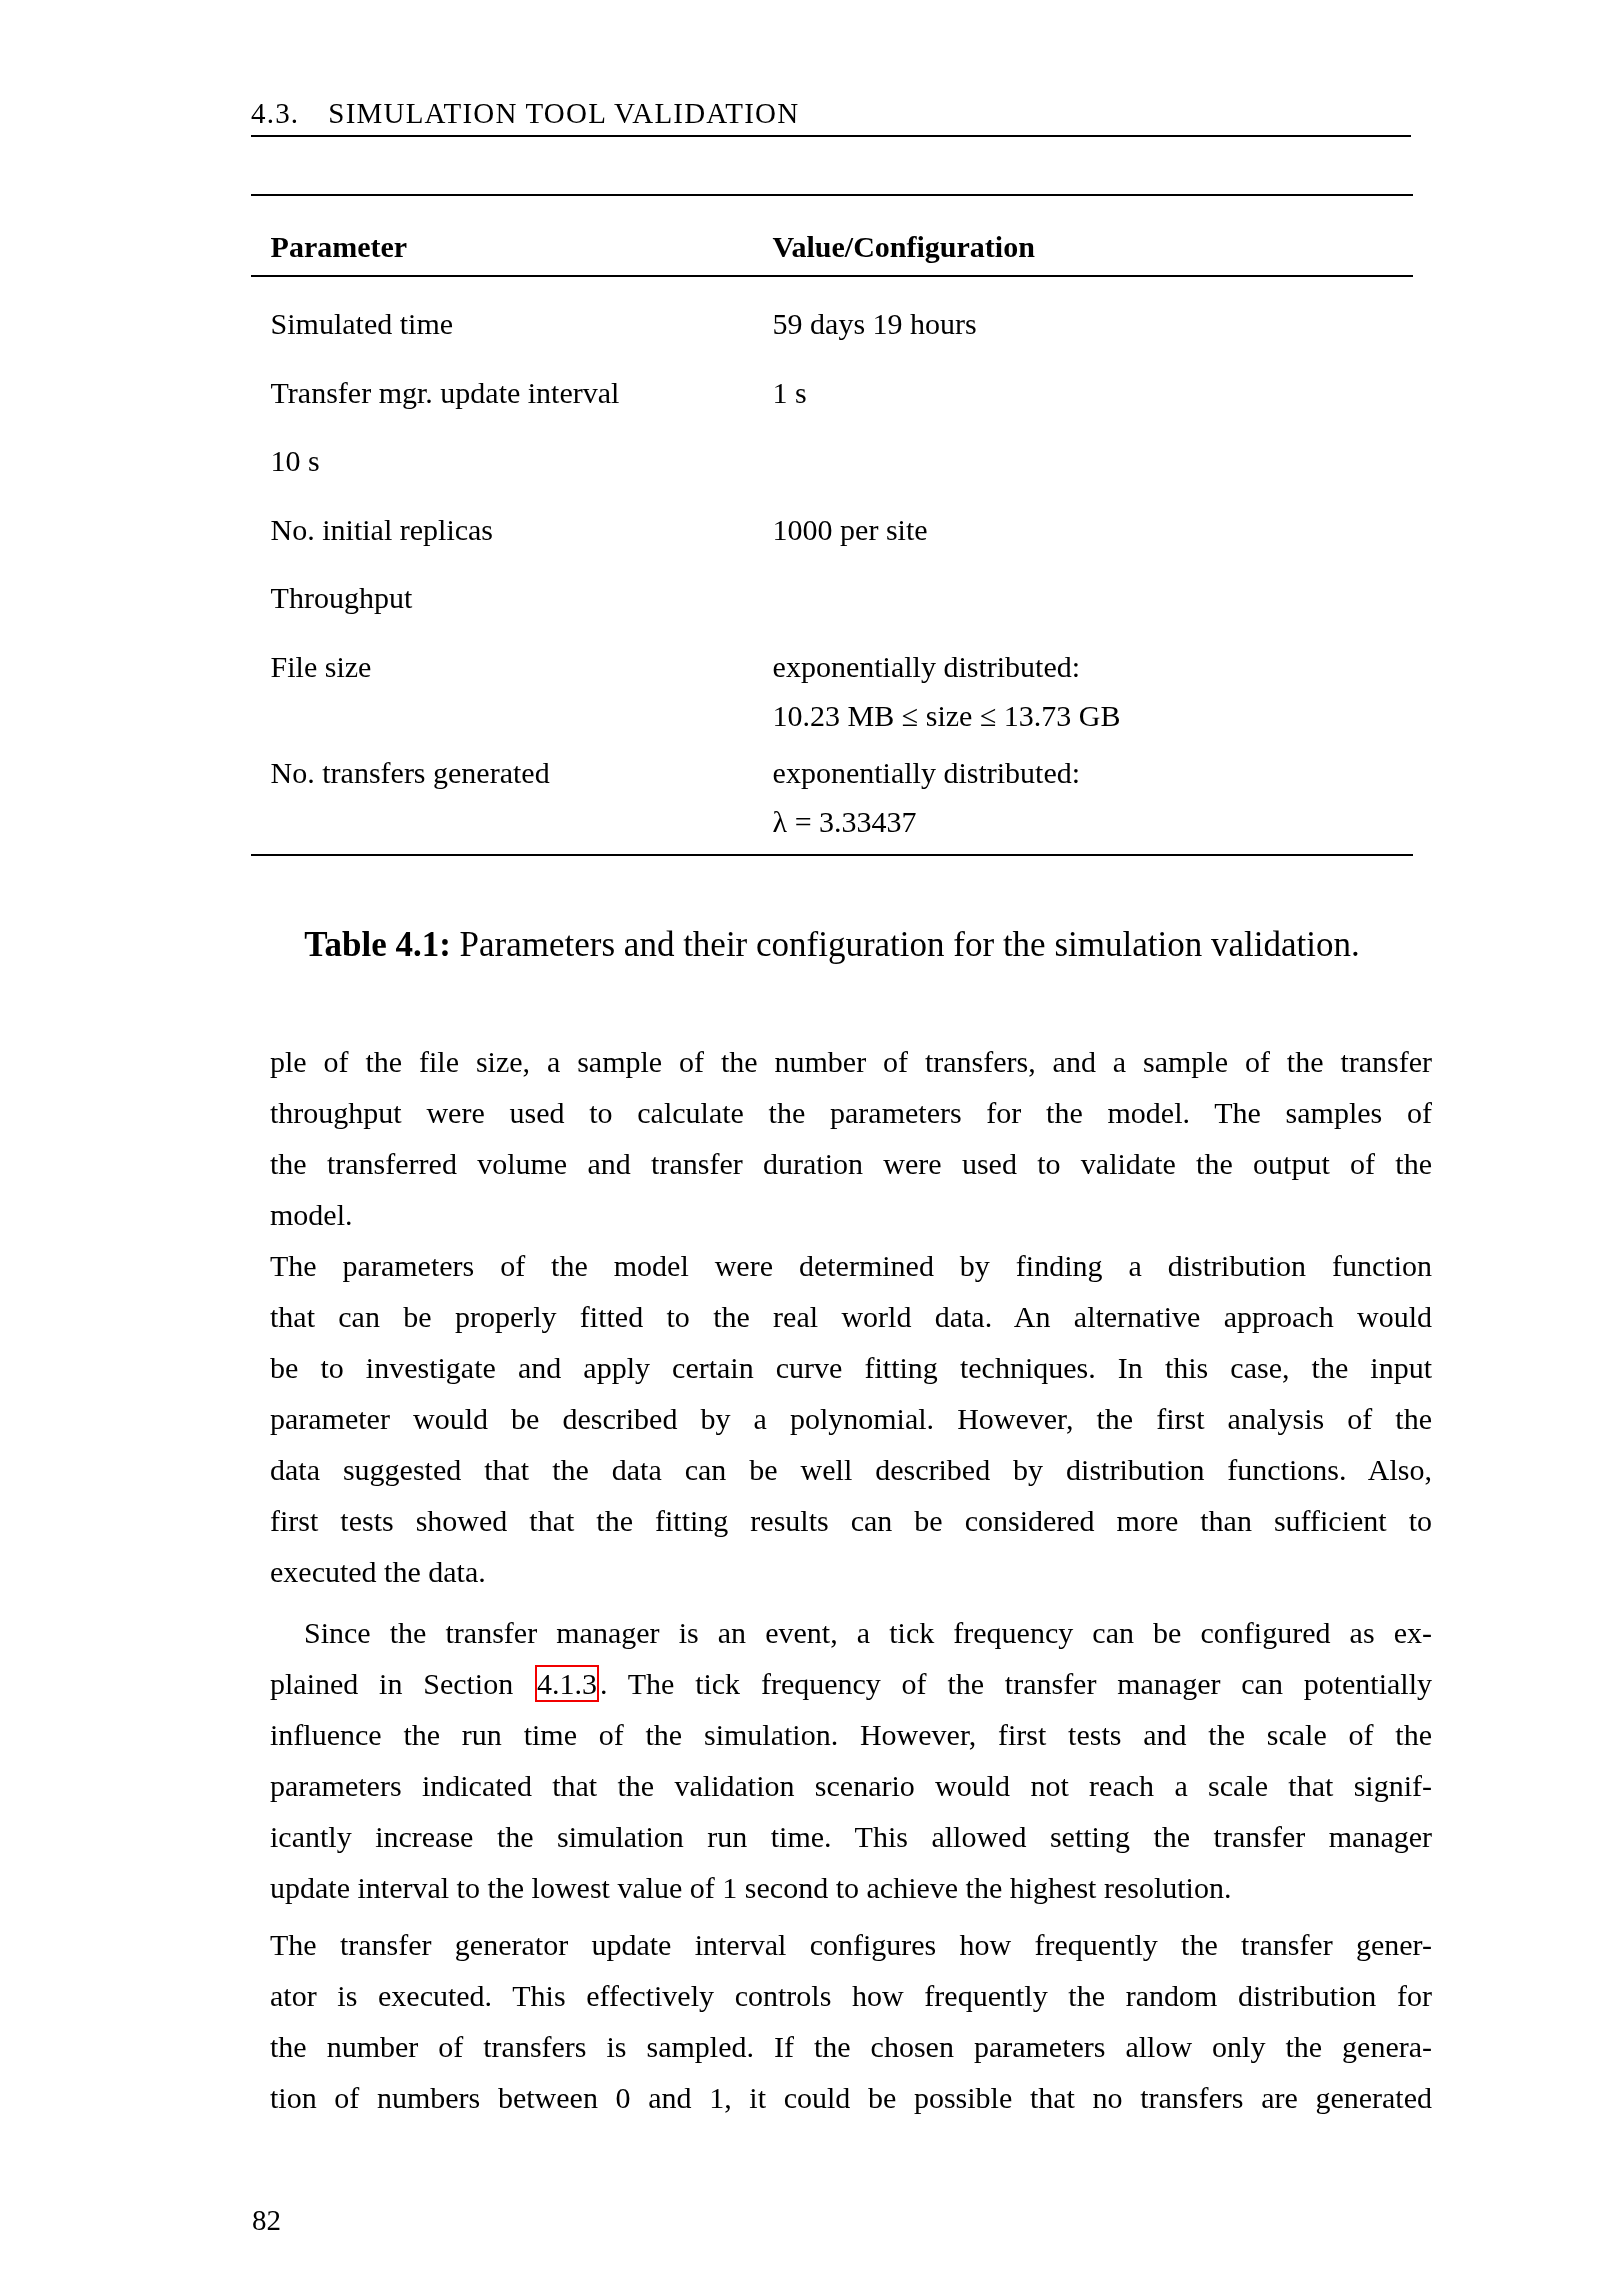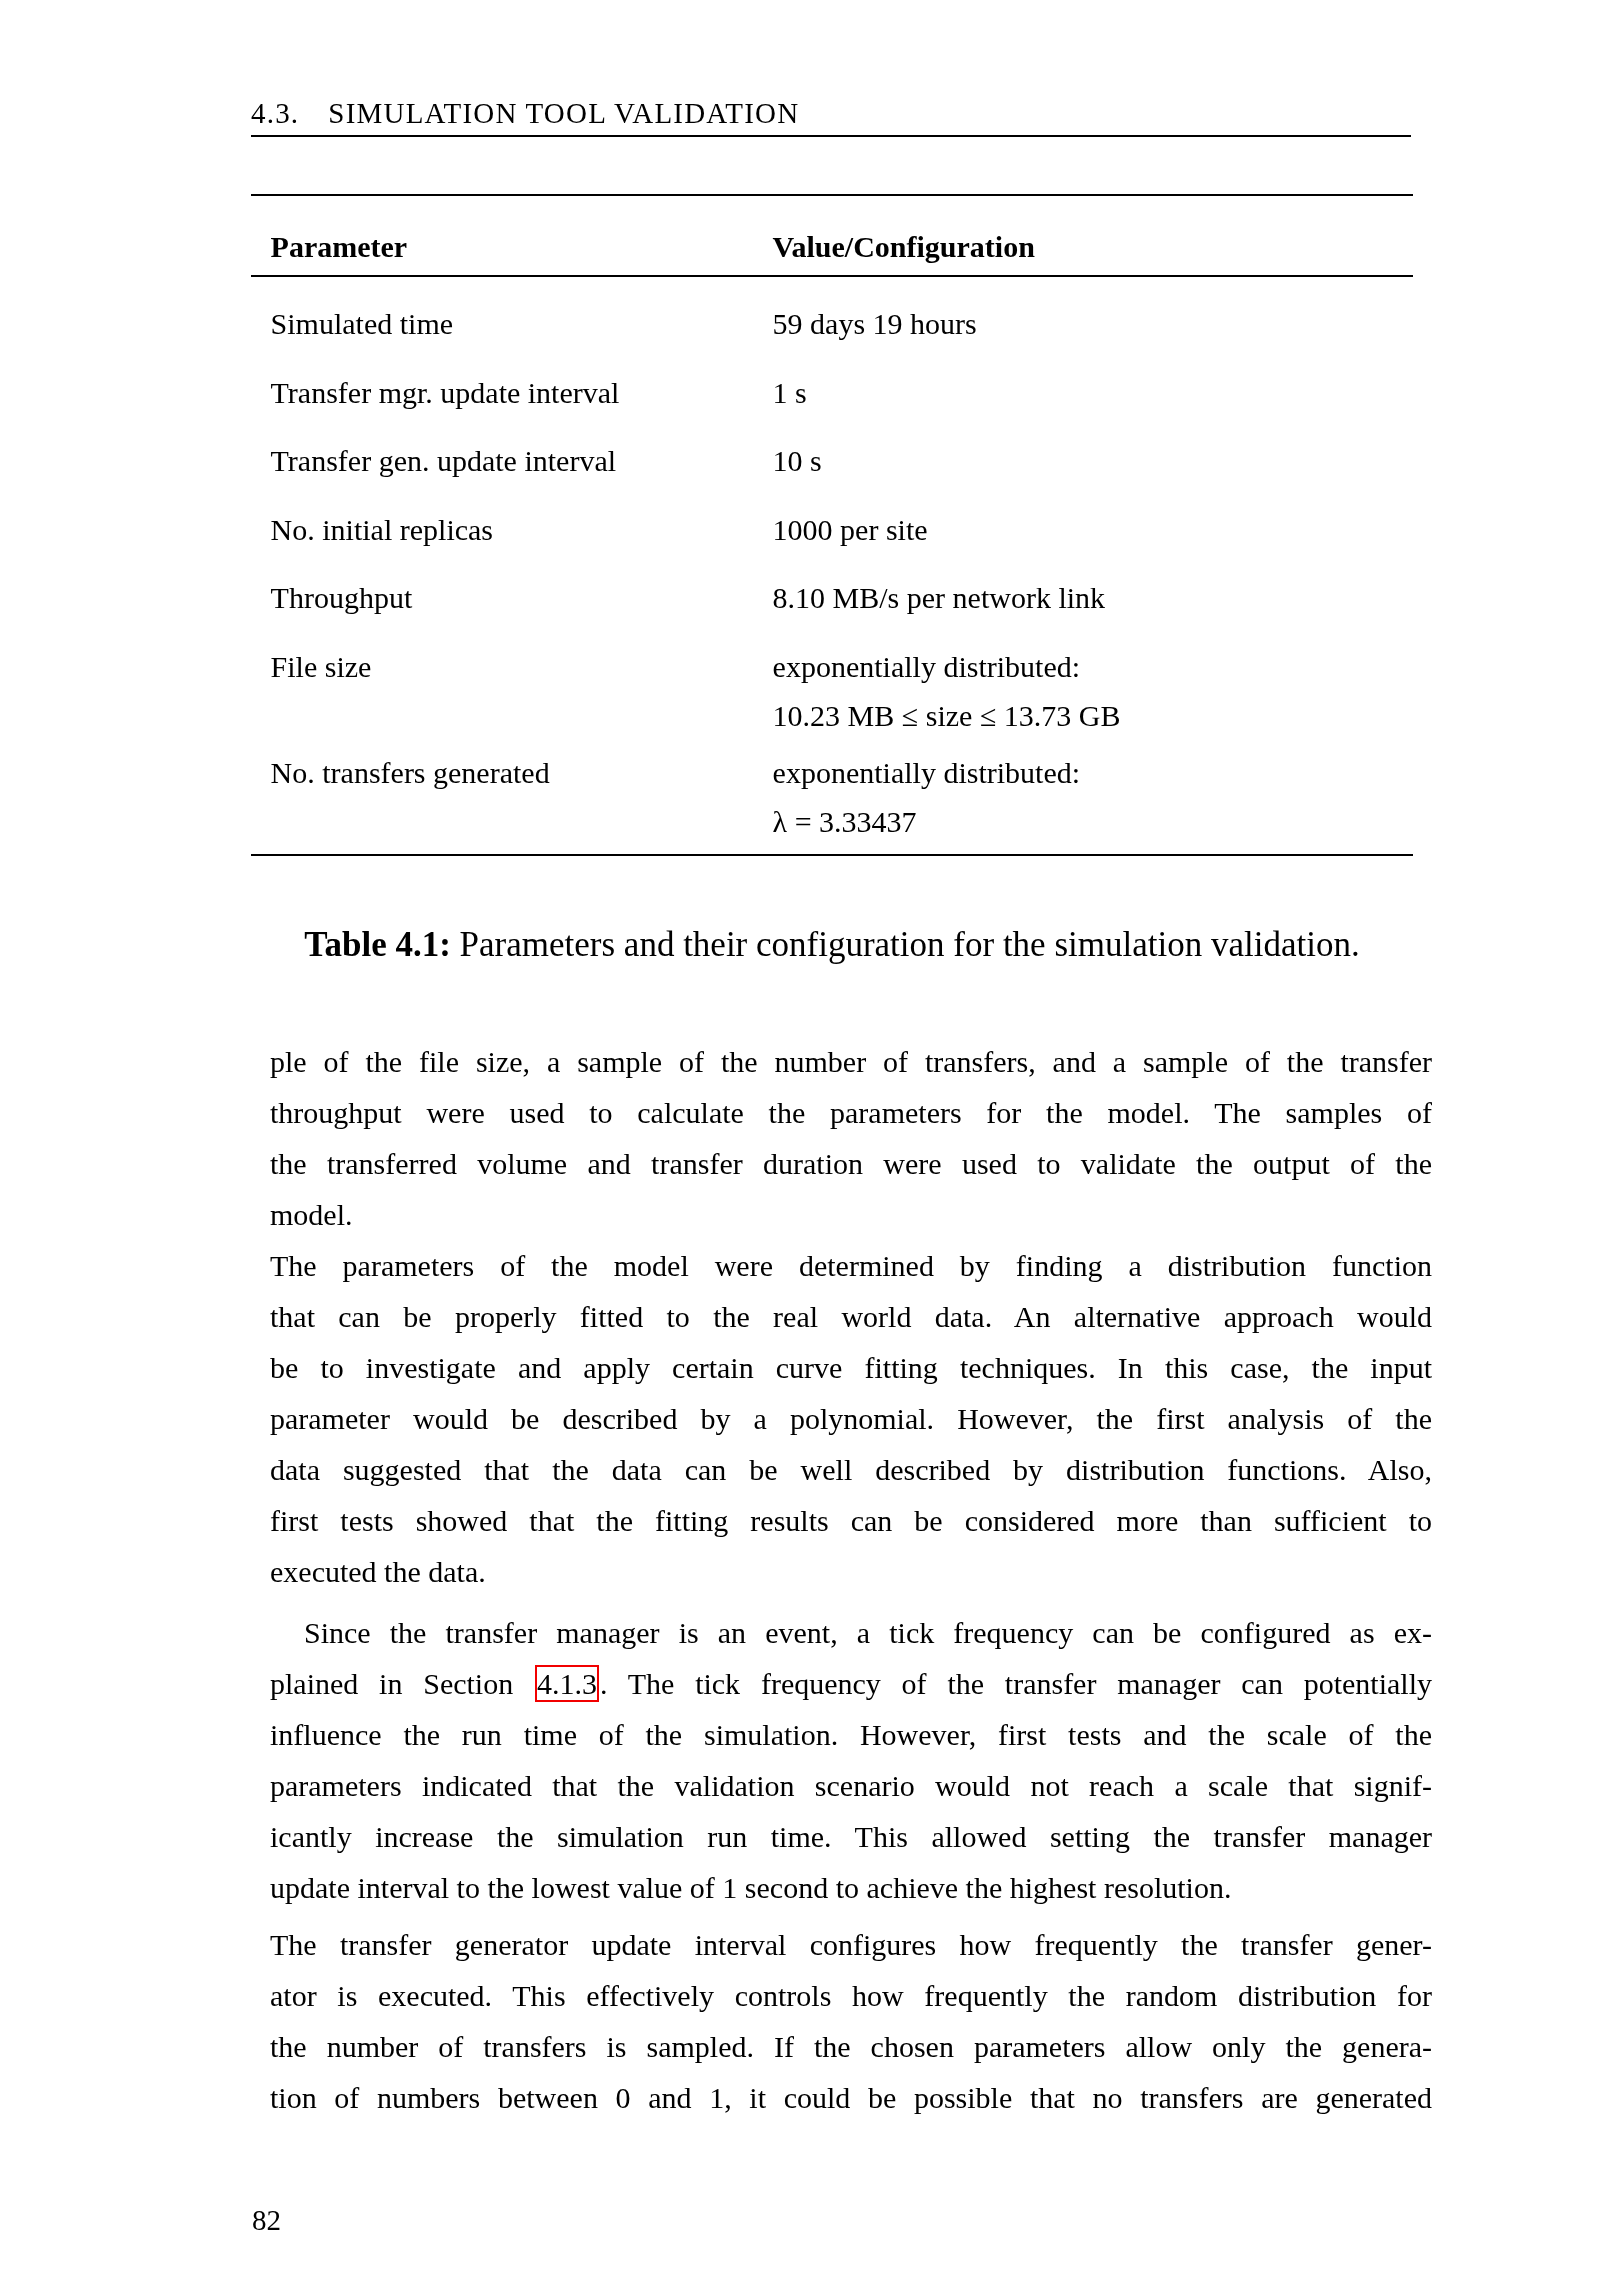--- a/index.html
+++ b/index.html
@@ -118,36 +118,32 @@
             <span class="vline">59 days 19 hours</span>
           </div>
         </div>
         <div class="t-row">
           <div class="cell-param">Transfer mgr. update interval</div>
           <div class="cell-value">
             <span class="vline">1 s</span>
           </div>
         </div>
         <div class="t-row">
-          <div class="cell-param">Transfer gen. update interval</div>
           <div class="cell-value">
             <span class="vline">10 s</span>
           </div>
         </div>
         <div class="t-row">
           <div class="cell-param">No. initial replicas</div>
           <div class="cell-value">
             <span class="vline">1000 per site</span>
           </div>
         </div>
         <div class="t-row">
           <div class="cell-param">Throughput</div>
-          <div class="cell-value">
-            <span class="vline">8.10 MB/s per network link</span>
-          </div>
         </div>
         <div class="t-row">
           <div class="cell-param">File size</div>
           <div class="cell-value">
             <span class="vline">exponentially distributed:</span>
             <span class="vline">10.23 MB ≤ size ≤ 13.73 GB</span>
           </div>
         </div>
         <div class="t-row tight">
           <div class="cell-param">No. transfers generated</div>

